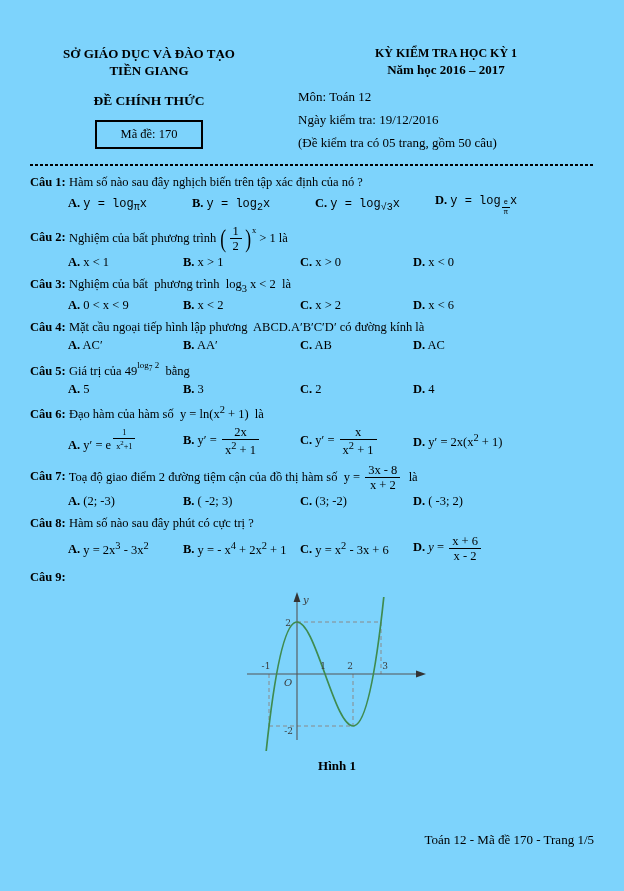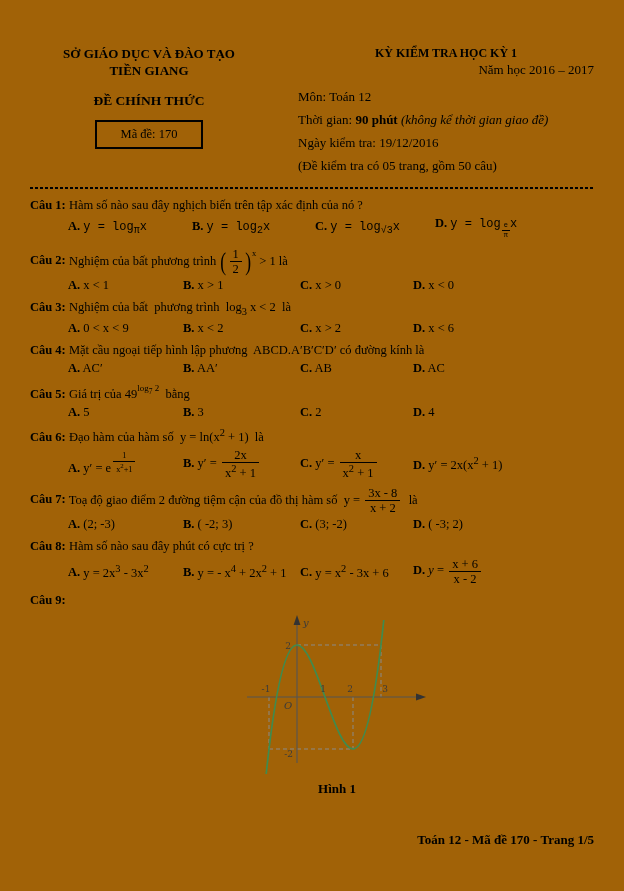--- a/index.html
+++ b/index.html
@@ -1,29 +1,29 @@
 <!DOCTYPE html>
 <html><head>
 <meta charset="utf-8">
 <style>
   html,body{margin:0;padding:0;background:#fff;}
-  .page{position:relative;width:624px;height:891px;background:#a16207;color:#000;
+  .page{position:relative;width:624px;height:891px;background:#7dd3fc;color:#000;
         font-family:"Liberation Serif","DejaVu Serif",serif;font-size:12.5px;overflow:hidden;}
   .content{padding:46px 30px 0 30px;}
 
   
   .hdr{display:flex;}
   .hL{width:238px;text-align:center;flex:none;}
   .hL .l1,.hL .l2{font-weight:700;font-size:13px;line-height:1.3;}
   .exam{font-weight:700;font-size:13.5px;margin-top:13px;}
   .codebox{display:inline-block;border:2px solid #000;padding:5px 24px;margin-top:11px;
            font-weight:400;font-size:12.5px;}
   .hR{flex:1;padding-left:30px;font-size:13px;}
   .hR .r1{text-align:center;font-weight:700;font-size:12px;line-height:1.3;}
-  .hR .r2{text-align:right;font-weight:400;line-height:1.3;}
+  .hR .r2{text-align:center;font-weight:700;line-height:1.3;}
   .hR .mon{font-weight:400;margin-top:11px;}
   .hR .line{margin-top:7px;}
   .hR .it{font-style:italic;}
   .hR .b{font-weight:700;}
   .sep{margin-top:13px;height:2px;
        background:repeating-linear-gradient(90deg,#000 0 3px,transparent 3px 5px);}
 
   
   .q{margin-top:6px;}
   .q1m{margin-top:8px;}
@@ -50,40 +50,39 @@
        vertical-align:-1.35em;margin-left:1px;}
   .stk span{display:block;}
   .stk span:first-child{border-bottom:1px solid #000;padding:0 2px;}
 
   
   .q9fig{margin-left:209px;width:196px;text-align:center;margin-top:2px;}
   .graph text{font-family:"DejaVu Serif","Liberation Serif",serif;font-size:9px;fill:#3a3a3a;}
   .graph .it{font-style:italic;font-size:10px;}
   .figcap{font-weight:700;font-size:13px;margin-top:0;}
 
-  .footer{position:absolute;right:30px;top:832px;font-weight:700;font-size:13px;}
+  .footer{position:absolute;right:30px;top:832px;font-weight:400;font-size:13px;}
 </style>
 </head>
 <body>
 
 <div class="page">
   <div class="content">
 
     <div class="hdr">
       <div class="hL">
         <div class="l1">SỞ GIÁO DỤC VÀ ĐÀO TẠO</div>
         <div class="l2">TIỀN GIANG</div>
         <div class="exam">ĐỀ CHÍNH THỨC</div>
         <div><span class="codebox">Mã đề: 170</span></div>
       </div>
       <div class="hR">
         <div class="r1">KỲ KIỂM TRA HỌC KỲ 1</div>
         <div class="r2">Năm học 2016 – 2017</div>
         <div class="mon">Môn: Toán 12</div>
-        <div class="line"><span>Thời gian: </span><span class="b">90 phút</span><span class="it"> (không kể thời gian giao đề)</span></div>
         <div class="line">Ngày kiểm tra:  19/12/2016</div>
         <div class="line">(Đề kiểm tra có 05 trang, gồm 50 câu)</div>
       </div>
     </div>
 
     <div class="sep"></div>
 
     <div class="q q1m">
       <div class="qstem"><span class="qlabel">Câu 1:</span> <span>Hàm số nào sau đây nghịch biến trên tập xác định của nó ?</span></div>
       <div class="opts q1cols">

